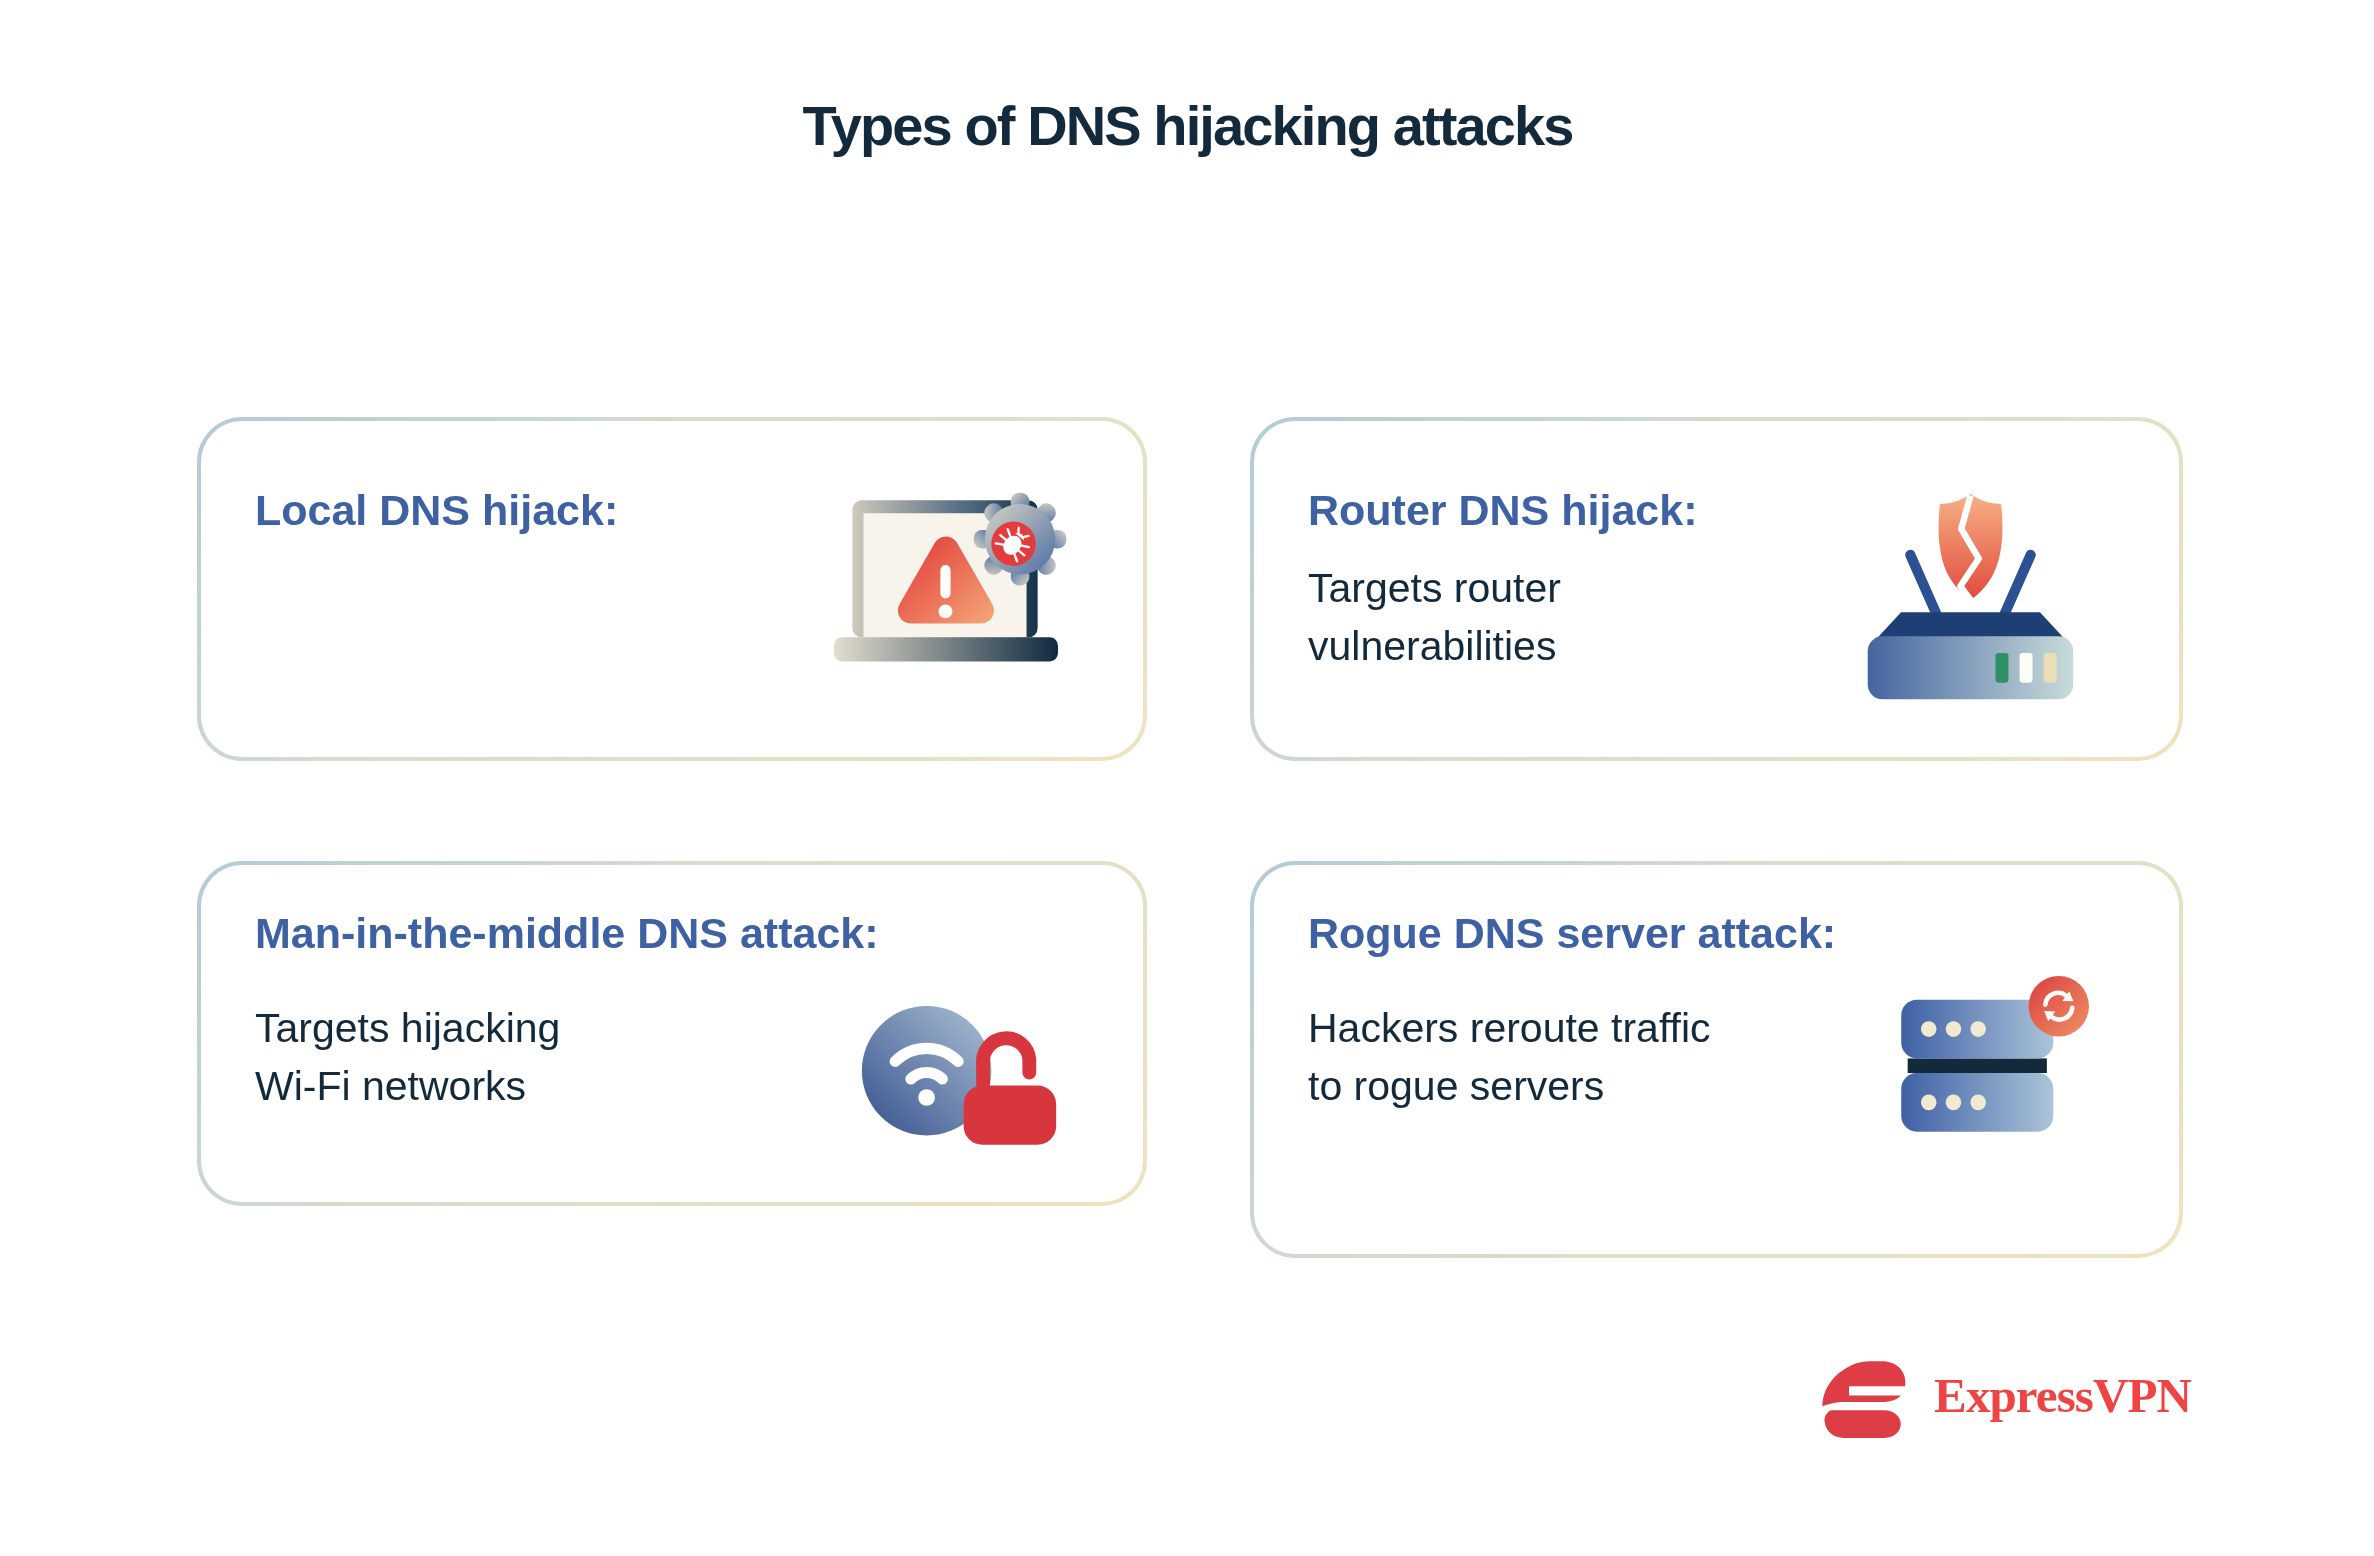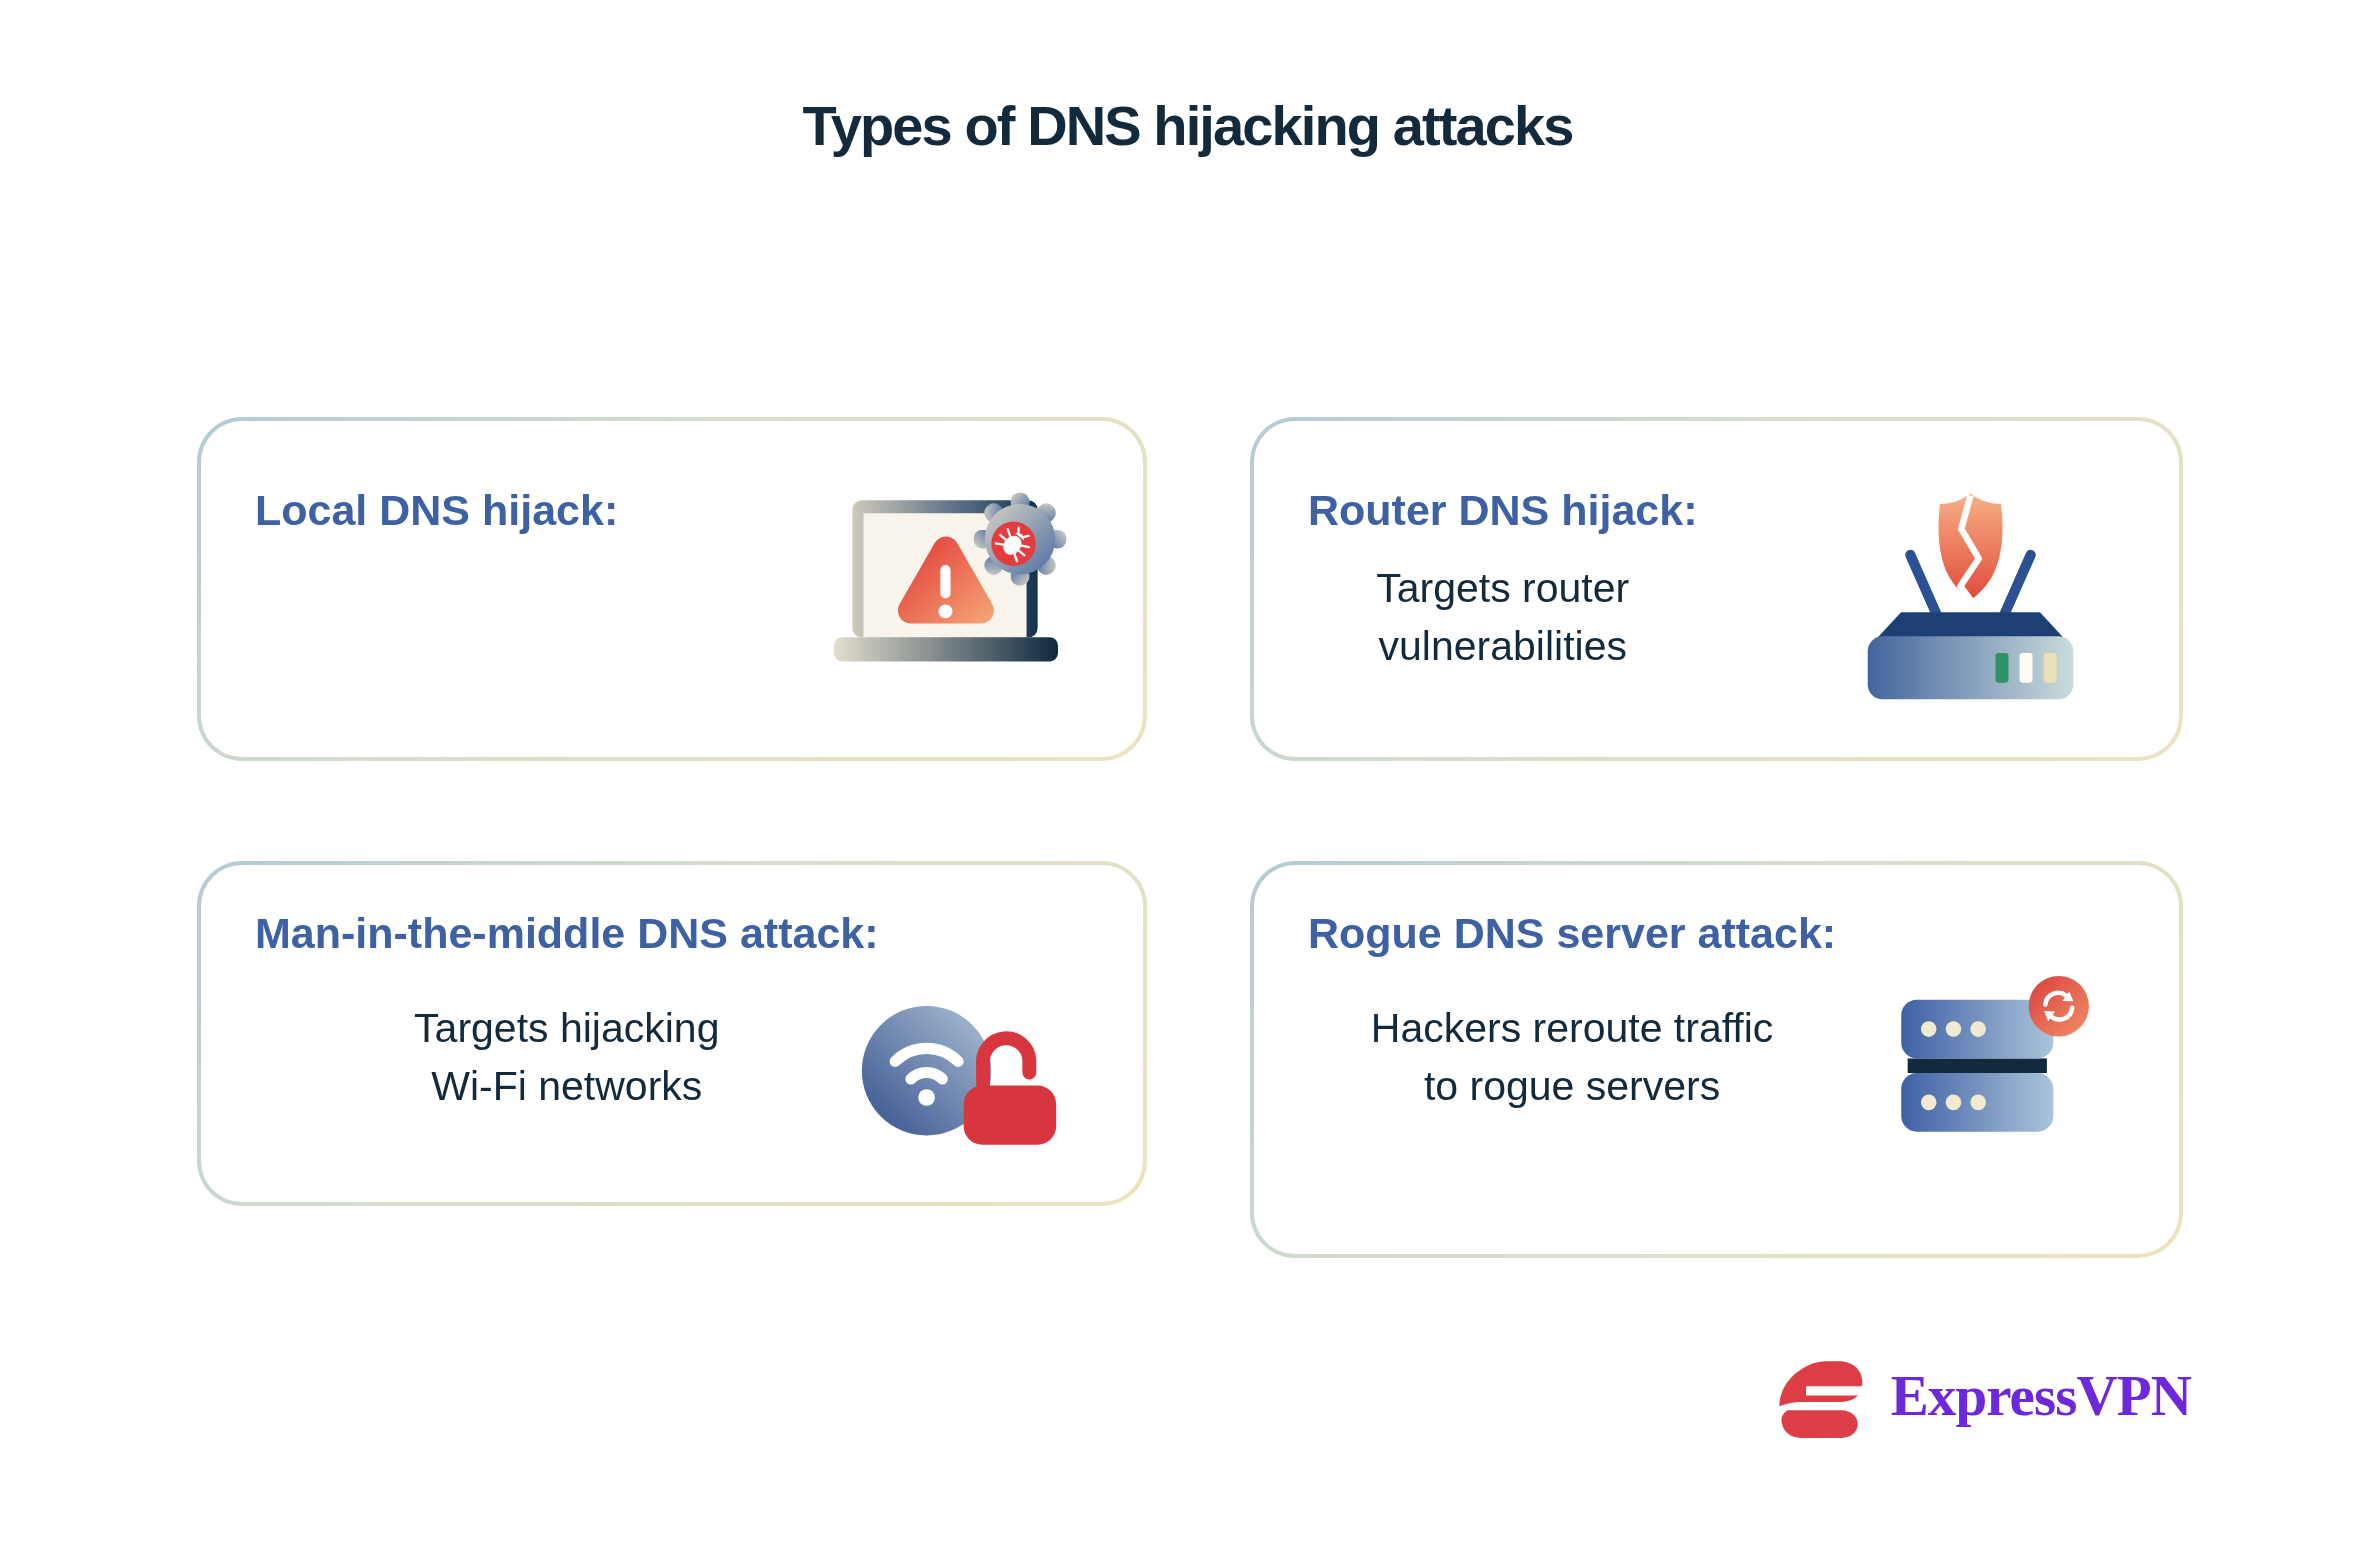--- a/index.html
+++ b/index.html
@@ -21,21 +21,20 @@
     margin:0;
   }
   .card{
     position:absolute;
     border-radius:45px;
     border:4.6px solid transparent;
     background:
       linear-gradient(#ffffff,#ffffff) padding-box,
       linear-gradient(135deg,#b3cbd5 0%, #d6ddcd 40%, #eee3be 100%) border-box;
     box-sizing:border-box;
-    text-align:center;
   }
   .card-text{
     position:absolute;
     left:54px;top:0;
   }
   .card-heading{
     font-size:43px;
     font-weight:bold;
     color:#3e61a3;
     margin:0;
@@ -62,22 +61,22 @@
   #card-mitm .card-icon{right:85px;top:139px;}
   #card-rogue .card-icon{right:87px;top:111px;}
   .footer-logo{
     position:absolute;
     top:1351px;right:184px;
     display:flex;align-items:center;gap:24px;
   }
   .brand-name{
     font-family:"Liberation Serif", serif;
     font-weight:bold;
-    font-size:57px;
-    color:#6d28d9;
+    font-size:49px;
+    color:#ef4444;
     letter-spacing:-0.9px;
   }
 </style>
 </head>
 <body>
 
 <h1 class="page-title">Types of DNS hijacking attacks</h1>
 
 <div class="card row1" id="card-local">
   <div class="card-text">

